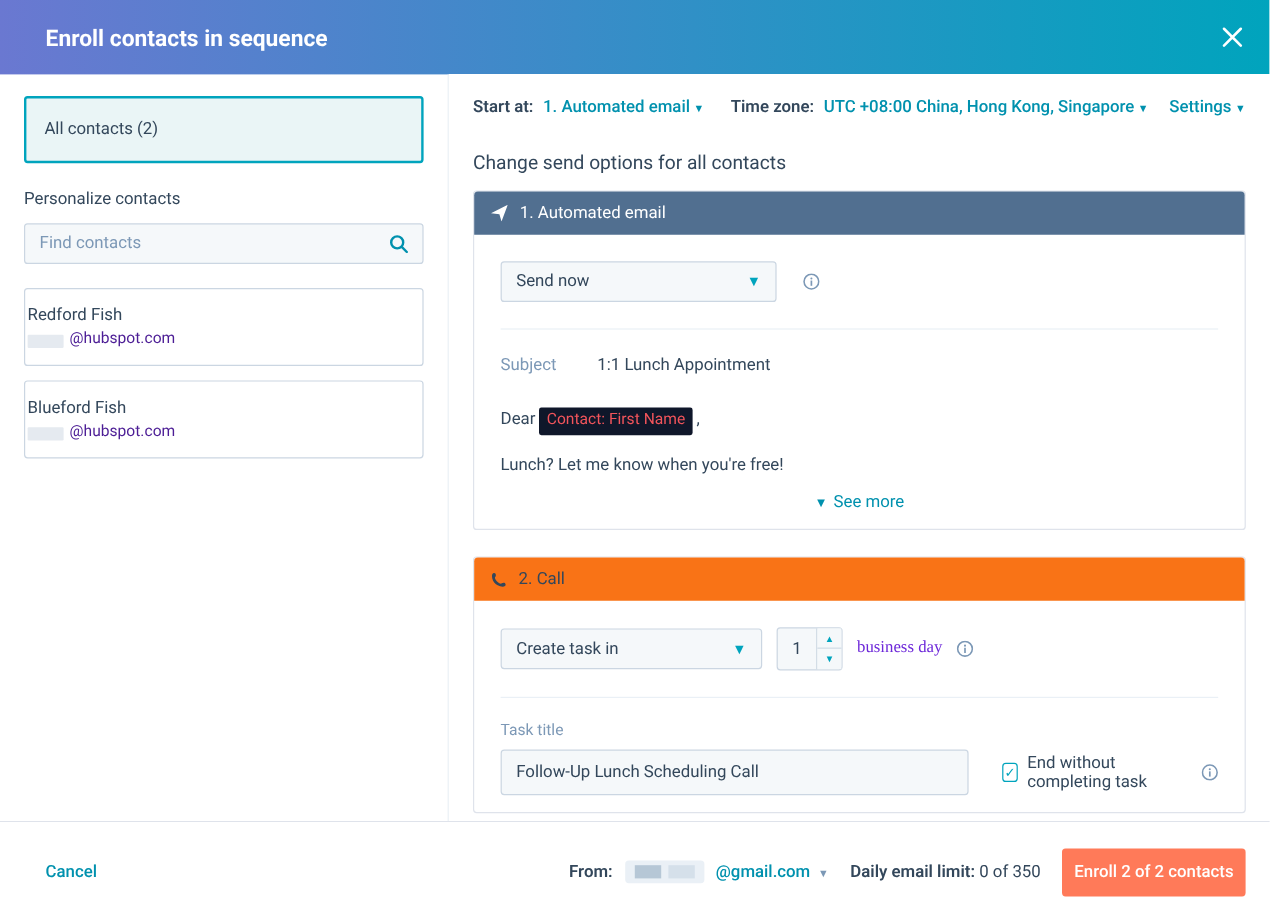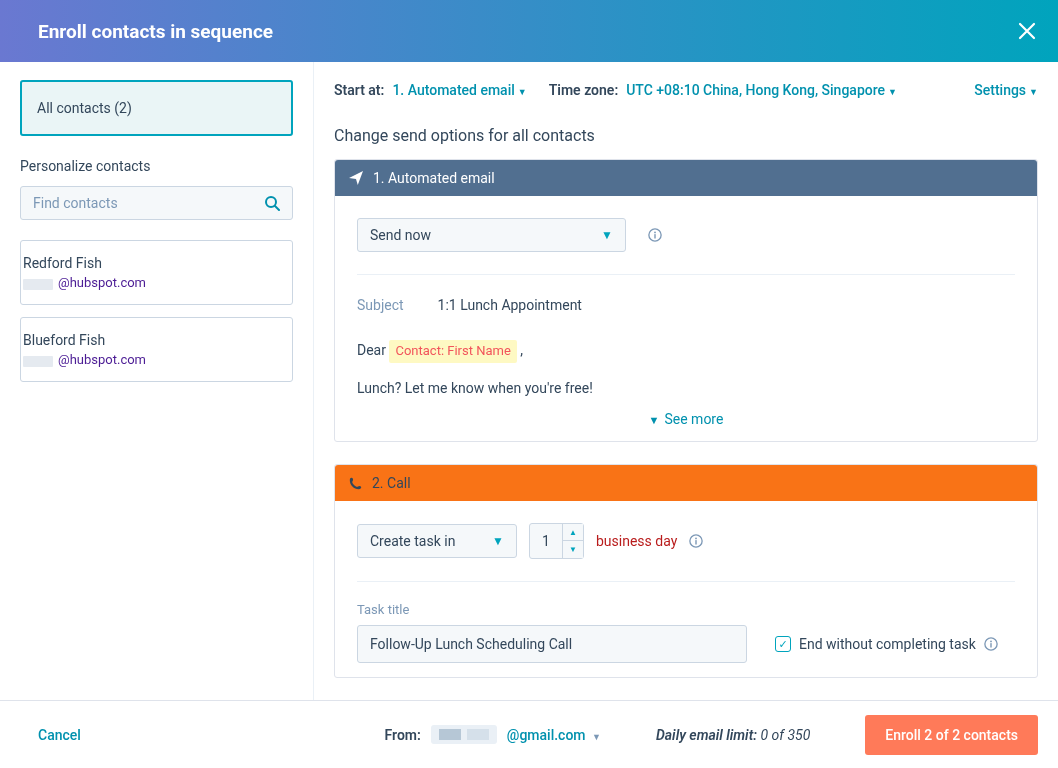--- a/index.html
+++ b/index.html
@@ -1,21 +1,21 @@
 <!DOCTYPE html>
 <html><head>
 <meta charset="utf-8">
 <style>
   * { box-sizing: border-box; margin: 0; padding: 0; font-family: -apple-system, BlinkMacSystemFont, "Segoe UI", Roboto, Helvetica, Arial, sans-serif; }
   body { width: 1058px; height: 768px; background: #fff; overflow: hidden; position: relative; }
   .modal-header { height: 62px; background: linear-gradient(90deg, #6a78d1 0%, #00a4bd 100%); display: flex; align-items: center; justify-content: space-between; padding: 0 22px 0 38px; }
   .modal-title { color: #fff; font-size: 19px; font-weight: 700; }
   .close-x { color: #fff; font-size: 24px; cursor: pointer; }
   .main { display: flex; height: calc(768px - 62px - 64px); }
-  .sidebar { width: 314px; padding: 18px 20px; border-right: 1px solid #eaf0f6; }
+  .sidebar { width: 374px; padding: 18px 20px; border-right: 1px solid #eaf0f6; }
   .all-contacts-card { border: 2px solid #00a4bd; background: #eaf5f6; border-radius: 3px; padding: 18px 15px; margin-bottom: 22px; font-size: 14px; color: #33475b; cursor: pointer; }
   .section-label { font-size: 14px; color: #33475b; margin-bottom: 12px; }
   .search-box { display: flex; align-items: center; background: #f5f8fa; border: 1px solid #cbd6e2; border-radius: 3px; padding: 8px 12px; margin-bottom: 20px; }
   .search-input { flex: 1; border: none; background: transparent; font-size: 14px; color: #7c98b6; outline: none; }
   .search-input::placeholder { color: #7c98b6; }
   .search-icon { color: #00a4bd; }
   .contact-card { border: 1px solid #cbd6e2; border-radius: 3px; padding: 14px 2px; margin-bottom: 12px; cursor: pointer; }
   .contact-name { font-size: 14px; color: #33475b; margin-bottom: 4px; }
   .contact-email-row { display: flex; align-items: flex-end; gap: 5px; font-size: 13px; color: #4c1d95; }
   .blur-box { background: #e5eaf0; width: 30px; height: 11px; border-radius: 1px; }
@@ -31,42 +31,42 @@
   .step-header { padding: 10px 14px; display: flex; align-items: center; gap: 10px; font-size: 14px; border-radius: 3px 3px 0 0; }
   .step:not(.active) .step-header { background: #f97316; color: #33475b; }
   .step-body { padding: 22px 22px 14px 22px; }
   .dropdown { display: inline-flex; align-items: center; justify-content: space-between; border: 1px solid #cbd6e2; background: #f5f8fa; border-radius: 3px; padding: 8px 12px; font-size: 14px; color: #33475b; cursor: pointer; }
   .dropdown .caret { color: #00a4bd; font-size: 12px; margin-left: 14px; }
   .send-row { display:flex; align-items:center; gap: 22px; padding-bottom: 22px; border-bottom:1px solid #eaf0f6; }
   .info-icon { color:#7c98b6; font-size:14px; }
   .subject-row { display:flex; gap: 34px; margin-top: 22px; font-size:14px; color:#33475b; }
   .subject-label { color:#7c98b6; }
   .body-preview { margin-top: 26px; font-size:14px; color:#33475b; line-height: 1.6; }
-  .token { background:#fef9c3; color:#f2545b; padding:1px 6px; border-radius:2px; font-size: 13px; display:inline-block; }
+  .token { background:#0f172a; color:#f2545b; padding:1px 6px; border-radius:2px; font-size: 13px; display:inline-block; }
   .see-more { text-align:center; color:#0091ae; font-size:14px; margin-top: 12px; cursor:pointer; }
   .see-more .caret { margin-right:5px; font-size: 11px; }
   .task-row { display:flex; align-items:center; gap:12px; padding-bottom: 22px; border-bottom:1px solid #eaf0f6;}
   .stepper { display:flex; align-items:center; border:1px solid #cbd6e2; border-radius:3px; background:#f5f8fa; }
   .stepper input { width:32px; text-align:center; border:none; background:transparent; font-size:14px; color:#33475b; padding: 8px 0; outline:none; }
   .stepper-buttons { display:flex; flex-direction:column; border-left:1px solid #cbd6e2; }
   .stepper-btn { width:20px; height:17px; display:flex; align-items:center; justify-content:center; font-size:8px; color:#00a4bd; cursor:pointer; background:#f5f8fa; }
   .stepper-btn.up { border-bottom: 1px solid #cbd6e2; }
-  .bd-label { font-size:14px; color:#b91c1c; }
+  .bd-label { font-size:14px; color:#6d28d9;font-family:Liberation Serif, serif; }
   .task-title-label { font-size:13px; color:#7c98b6; margin: 20px 0 8px 0; }
   .task-title-row { display:flex; gap: 28px; }
   .task-title-input { flex:none; width: 390px; border:1px solid #cbd6e2; background:#f5f8fa; border-radius:3px; padding: 10px 12px; font-size:14px; color:#33475b; outline:none; }
   .checkbox-row { display:flex; align-items:center; gap:8px; font-size:14px; color:#33475b; }
   .checkbox { width:16px; height:16px; border:1.5px solid #00a4bd; border-radius:3px; display:flex; align-items:center; justify-content:center; color:#00a4bd; font-size:11px; }
-  .footer { position: absolute; bottom:0; left:0; right:0; height:68px; background:#fff; display:flex; align-items:center; padding: 0 20px 0 38px; border-top: 1px solid #dfe3eb; gap: 37px; }
+  .footer { position: absolute; bottom:0; left:0; right:0; height:84px; background:#fff; display:flex; align-items:center; padding: 0 20px 0 38px; border-top: 1px solid #dfe3eb; }
   .cancel { color:#0091ae; font-size:14px; font-weight: 500; cursor:pointer; }
   .from-group { display:flex; align-items:center; gap:10px; font-size:14px; color:#33475b; margin-left: auto; }
   .pill { display:inline-flex; align-items:center; gap:6px; background:#eaf0f6; border-radius:3px; padding:4px 8px; font-size:13px; color:#33475b; }
   .gm { color:#0091ae; }
-  .limit { font-size:14px; color:#33475b; margin-left: 18px; font-style: italic; }
-  .enroll-btn { margin-left: 18px; background:#ff7a59; color:#fff; border:none; border-radius:3px; padding: 12px 20px; font-size:14px; font-weight:500; cursor:pointer; }
+  .limit { font-size:14px; color:#33475b; margin-left: 18px; }
+  .enroll-btn { margin-left: 18px; background:#ff7a59; color:#fff; border:none; border-radius:3px; padding: 12px 10px; font-size:14px; font-weight:500; cursor:pointer; }
   svg { display:block; }
 </style>
 </head>
 <body>
 
 <div class="modal-header">
   <div class="modal-title">Enroll contacts in sequence</div>
   <div class="close-x">
     <svg width="18" height="18" viewBox="0 0 18 18">
         <path d="M2 2 L16 16 M16 2 L2 16" stroke="#fff" stroke-width="2.2" stroke-linecap="round"></path>
@@ -102,39 +102,39 @@
       </div>
     </div>
   </div>
 
   <div class="content">
     <div class="content-top">
       <span class="lbl">Start at:</span>
       <span class="link"><span>1. Automated email</span><span class="caret">▼</span></span>
       <span style="width:6px"></span>
       <span class="lbl">Time zone:</span>
-      <span class="link"><span>UTC +08:10 China, Hong Kong, Singapore</span><span class="caret">▼</span></span>
+      <span class="link"><span>UTC +08:00 China, Hong Kong, Singapore</span><span class="caret">▼</span></span>
       <span class="spacer"></span>
       <span class="link"><span>Settings</span><span class="caret">▼</span></span>
     </div>
 
     <div class="change-heading">Change send options for all contacts</div>
 
     <div class="step active">
       <div class="step-header">
         <span>
           <svg width="14" height="14" viewBox="0 0 16 16">
               <path d="M0 8 L16 0 L10 16 L8 9 Z" fill="#fff"></path>
             </svg>
         </span>
         <span>1. Automated email</span>
       </div>
       <div class="step-body">
         <div class="send-row">
-          <div class="dropdown" style="width:269px">
+          <div class="dropdown" style="width:230px">
             <span>Send now</span>
             <span class="caret">▼</span>
           </div>
           <span class="info-icon">
             <svg width="14" height="14" viewBox="0 0 16 16">
                 <circle cx="8" cy="8" r="7" fill="none" stroke="#7c98b6" stroke-width="1.5"></circle>
                 <circle cx="8" cy="5" r="1" fill="#7c98b6"></circle>
                 <rect x="7.2" y="7" width="1.6" height="5" fill="#7c98b6"></rect>
               </svg>
           </span>
@@ -160,21 +160,21 @@
       <div class="step-header">
         <span>
           <svg width="13" height="13" viewBox="0 0 16 16">
               <path d="M3 1 C3 1 5 1 5 3 C5 5 4 5 4 6 C4 8 8 12 10 12 C11 12 11 11 13 11 C15 11 15 13 15 13 C15 14 14 15 12 15 C6 15 1 10 1 4 C1 2 2 1 3 1 Z" fill="#33475b"></path>
             </svg>
         </span>
         <span>2. Call</span>
       </div>
       <div class="step-body">
         <div class="task-row">
-          <div class="dropdown" style="width:160px">
+          <div class="dropdown" style="width:218px">
             <span>Create task in</span>
             <span class="caret">▼</span>
           </div>
           <div class="stepper">
             <input value="1" style="">
             <div class="stepper-buttons">
               <div class="stepper-btn up">▲</div>
               <div class="stepper-btn">▼</div>
             </div>
           </div>

